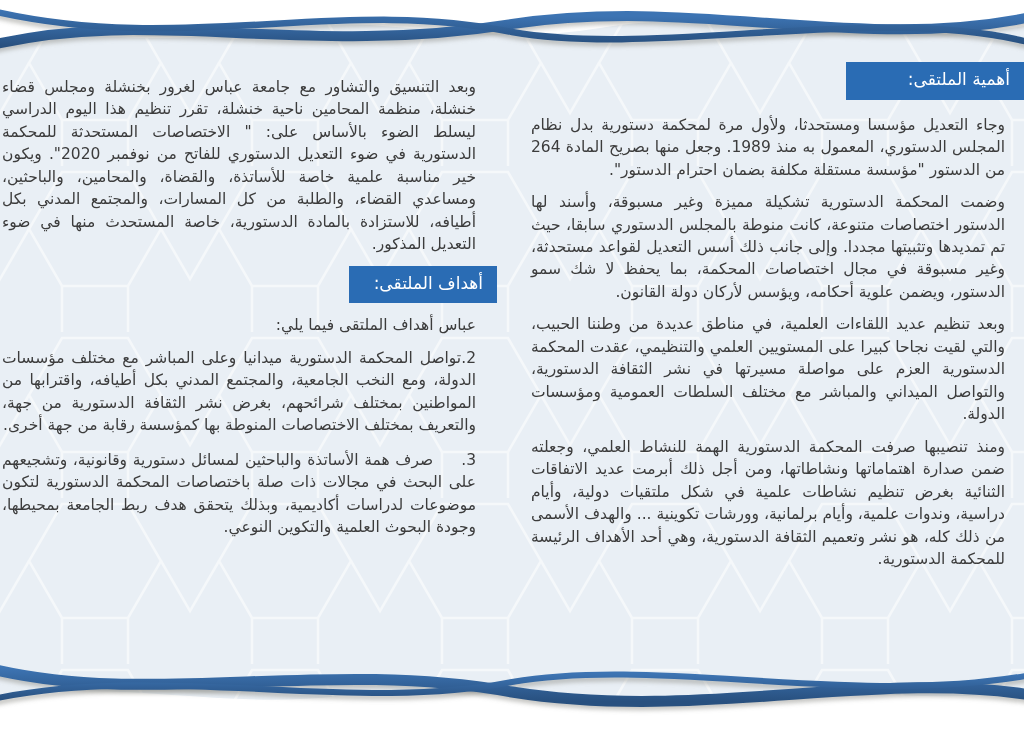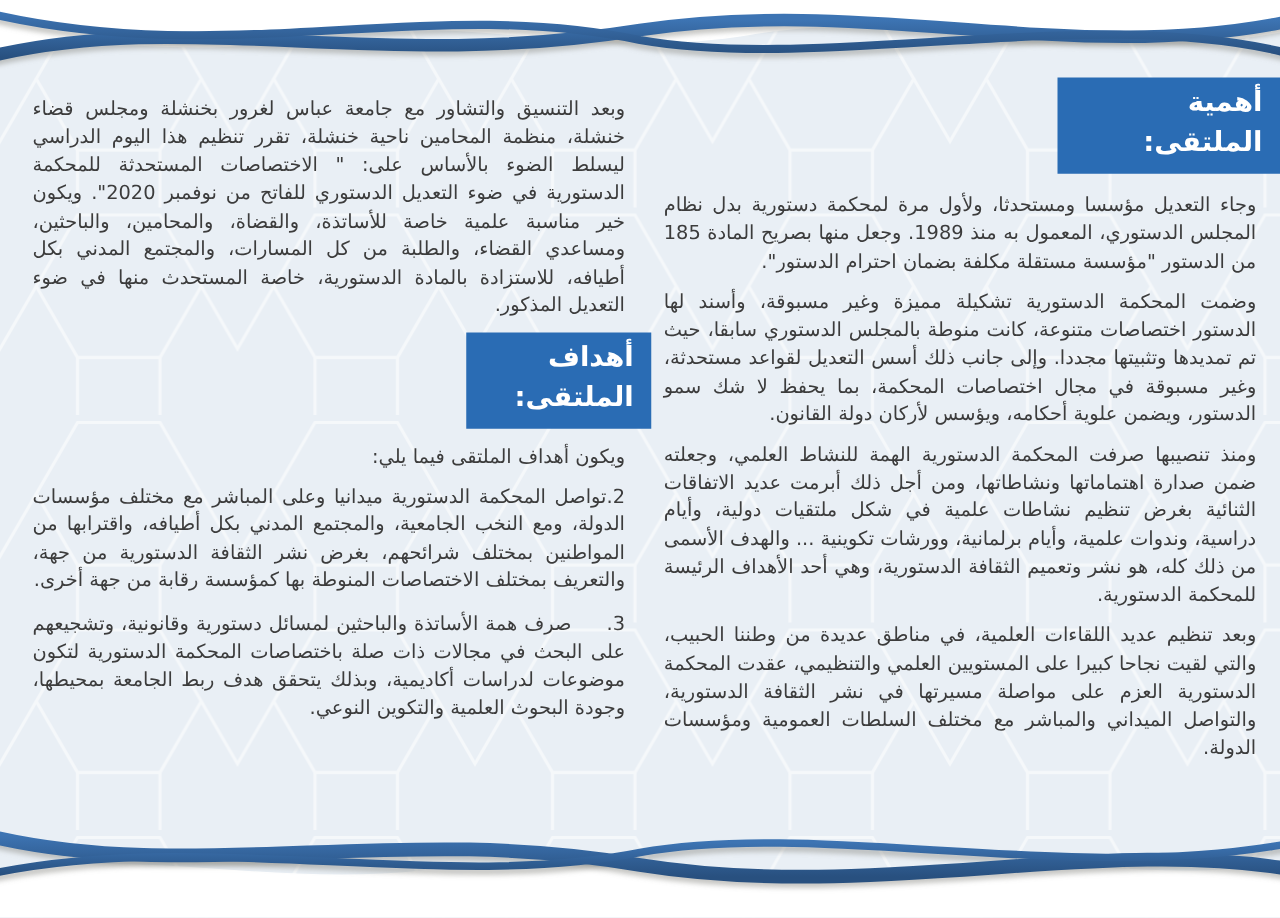--- a/index.html
+++ b/index.html
@@ -14,25 +14,25 @@
   }
   .hex-bg{position:absolute;left:0;top:0;pointer-events:none;}
   .wave{position:absolute;left:0;width:1024px;display:block;}
   .wave-top{top:0;height:56px;}
   .wave-bottom{bottom:0;height:80px;}
   .col{
     position:absolute;direction:rtl;text-align:justify;
     color:#3c3c3c;font-size:15.5px;line-height:1.45;
   }
   .col-right{left:531px;top:56px;width:474px;}
-  .col-left{left:26px;top:62px;width:474px;}
+  .col-left{left:2px;top:62px;width:474px;}
   .col p{margin:0 0 10px 0;}
   .col p.objective{margin-bottom:12px;}
   .heading-box{
-    background:#2a6cb4;color:#ffffff;font-weight:bold;font-size:22px;
+    background:#2a6cb4;color:#ffffff;font-weight:normal;font-size:17px;
     text-align:right;box-sizing:content-box;
     padding:5px 14px 8px 14px;
   }
   .heading-importance{
     width:150px;margin:6px -19px 14px auto;
   }
   .heading-objectives{
     width:120px;margin:4px -21px 11px auto;
   }
   .intro-paragraph{margin-top:14px !important;}
@@ -96,29 +96,29 @@
     <g stroke="url(#wg2)" fill="none" stroke-linecap="round">
       <path d="M-12,14 C150,54 320,4 512,38 C700,68 880,14 1036,42" stroke-width="11"></path>
       <path d="M-12,46 C160,8 350,60 512,28 C660,2 860,54 1036,20" stroke-width="6"></path>
     </g>
   </svg>
 
   <div class="col col-right">
     <div class="heading-box heading-importance">
       <span>أهمية الملتقى:</span>
     </div>
-    <p>وجاء التعديل مؤسسا ومستحدثا، ولأول مرة لمحكمة دستورية بدل نظام المجلس الدستوري، المعمول به منذ 1989. وجعل منها بصريح المادة 185 من الدستور "مؤسسة مستقلة مكلفة بضمان احترام الدستور".</p>
+    <p>وجاء التعديل مؤسسا ومستحدثا، ولأول مرة لمحكمة دستورية بدل نظام المجلس الدستوري، المعمول به منذ 1989. وجعل منها بصريح المادة 264 من الدستور "مؤسسة مستقلة مكلفة بضمان احترام الدستور".</p>
     <p>وضمت المحكمة الدستورية تشكيلة مميزة وغير مسبوقة، وأسند لها الدستور اختصاصات متنوعة، كانت منوطة بالمجلس الدستوري سابقا، حيث تم تمديدها وتثبيتها مجددا. وإلى جانب ذلك أسس التعديل لقواعد مستحدثة، وغير مسبوقة في مجال اختصاصات المحكمة، بما يحفظ لا شك سمو الدستور، ويضمن علوية أحكامه، ويؤسس لأركان دولة القانون.</p>
+    <p>وبعد تنظيم عديد اللقاءات العلمية، في مناطق عديدة من وطننا الحبيب، والتي لقيت نجاحا كبيرا على المستويين العلمي والتنظيمي، عقدت المحكمة الدستورية العزم على مواصلة مسيرتها في نشر الثقافة الدستورية، والتواصل الميداني والمباشر مع مختلف السلطات العمومية ومؤسسات الدولة.</p>
     <p>ومنذ تنصيبها صرفت المحكمة الدستورية الهمة للنشاط العلمي، وجعلته ضمن صدارة اهتماماتها ونشاطاتها، ومن أجل ذلك أبرمت عديد الاتفاقات الثنائية بغرض تنظيم نشاطات علمية في شكل ملتقيات دولية، وأيام دراسية، وندوات علمية، وأيام برلمانية، وورشات تكوينية ... والهدف الأسمى من ذلك كله، هو نشر وتعميم الثقافة الدستورية، وهي أحد الأهداف الرئيسة للمحكمة الدستورية.</p>
-    <p>وبعد تنظيم عديد اللقاءات العلمية، في مناطق عديدة من وطننا الحبيب، والتي لقيت نجاحا كبيرا على المستويين العلمي والتنظيمي، عقدت المحكمة الدستورية العزم على مواصلة مسيرتها في نشر الثقافة الدستورية، والتواصل الميداني والمباشر مع مختلف السلطات العمومية ومؤسسات الدولة.</p>
   </div>
 
   <div class="col col-left">
     <p class="intro-paragraph">وبعد التنسيق والتشاور مع جامعة عباس لغرور بخنشلة ومجلس قضاء خنشلة، منظمة المحامين ناحية خنشلة، تقرر تنظيم هذا اليوم الدراسي ليسلط الضوء بالأساس على: " الاختصاصات المستحدثة للمحكمة الدستورية في ضوء التعديل الدستوري للفاتح من نوفمبر 2020". ويكون خير مناسبة علمية خاصة للأساتذة، والقضاة، والمحامين، والباحثين، ومساعدي القضاء، والطلبة من كل المسارات، والمجتمع المدني بكل أطيافه، للاستزادة بالمادة الدستورية، خاصة المستحدث منها في ضوء التعديل المذكور.</p>
     <div class="heading-box heading-objectives">
       <span>أهداف الملتقى:</span>
     </div>
-    <p>ويكون أهداف الملتقى فيما يلي:</p>
+    <p>عباس أهداف الملتقى فيما يلي:</p>
     <p class="objective">2.تواصل المحكمة الدستورية ميدانيا وعلى المباشر مع مختلف مؤسسات الدولة، ومع النخب الجامعية، والمجتمع المدني بكل أطيافه، واقترابها من المواطنين بمختلف شرائحهم، بغرض نشر الثقافة الدستورية من جهة، والتعريف بمختلف الاختصاصات المنوطة بها كمؤسسة رقابة من جهة أخرى.</p>
     <p class="objective">3.&nbsp;&nbsp;&nbsp;&nbsp;&nbsp;صرف همة الأساتذة والباحثين لمسائل دستورية وقانونية، وتشجيعهم على البحث في مجالات ذات صلة باختصاصات المحكمة الدستورية لتكون موضوعات لدراسات أكاديمية، وبذلك يتحقق هدف ربط الجامعة بمحيطها، وجودة البحوث العلمية والتكوين النوعي.</p>
   </div>
 
 </div>
 
 </body></html>

